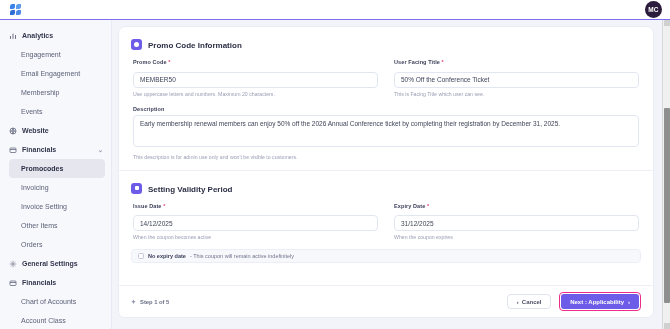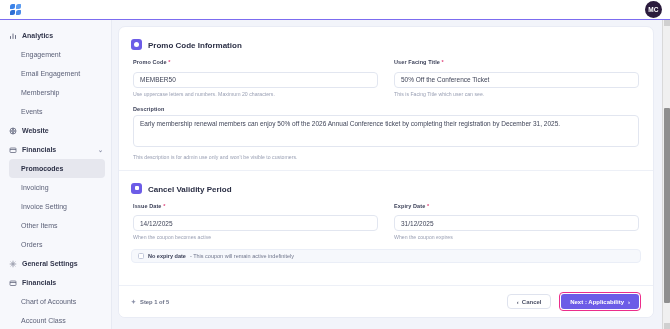--- a/index.html
+++ b/index.html
@@ -468,21 +468,21 @@
           <span class="fhelp">This description is for admin use only and won't be visible to customers.</span>
         </div>
       </div>
 
       <div class="divider"></div>
 
       <div class="section-head">
         <span class="sec-icon">
             <span class="dot sq"></span>
           </span>
-        <span class="sec-title">Cancel Validity Period</span>
+        <span class="sec-title">Setting Validity Period</span>
       </div>
 
       <div class="row2">
         <div class="field">
           <label class="flabel">
             <span>Issue Date</span>
             <span class="req">*</span>
           </label>
           <input class="finput" type="text" value="14/12/2025" style="">
           <span class="fhelp">When the coupon becomes active</span>

